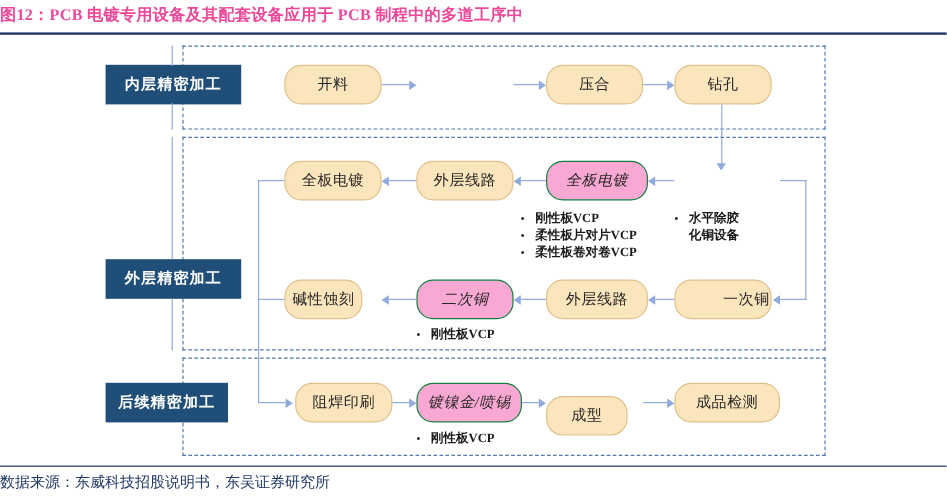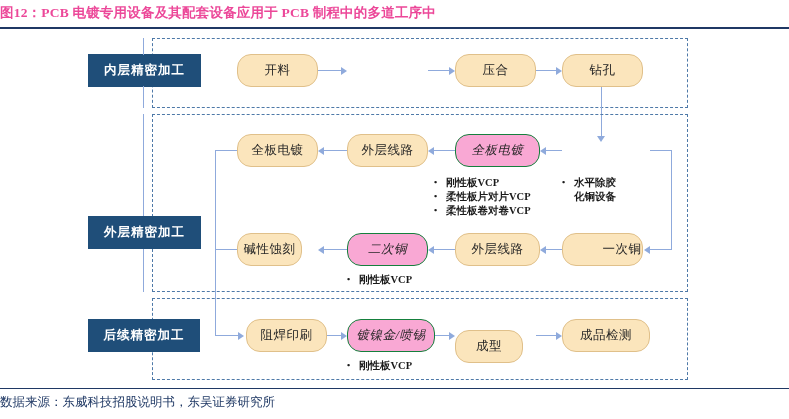--- a/index.html
+++ b/index.html
@@ -256,21 +256,21 @@
   </div>
 
   <div class="hline" style="left:215px; top:120px; width:22px;"></div>
   <div class="vline" style="left:215px; top:120px; height:186px;"></div>
   <div class="hline" style="left:215px; top:219px; width:22px;"></div>
   <div class="hline" style="left:215px; top:305px; width:23px;"></div>
   <div class="arrow right" style="left:238px; top:301.5px;"></div>
 
   <div class="stage-box" style="left:152px; top:268px; width:536px; height:82px;"></div>
 
-  <div class="stage-label" style="left:88px; top:289px; width:112px; height:33px;">后续精密加工</div>
+  <div class="stage-label" style="left:88px; top:289px; width:102px; height:33px;">后续精密加工</div>
 
   <div class="node cream" style="left:246px; top:289px; width:81px; height:33px;">阻焊印刷</div>
   <div class="node gray" style="left:347px; top:289px; width:88px; height:33px;">镀镍金/喷锡</div>
   <div class="node cream" style="left:455px; top:289px; width:68px; height:33px;margin-top:11px;">成型</div>
   <div class="node cream" style="left:562px; top:289px; width:88px; height:33px;">成品检测</div>
 
   <div class="hline" style="left:327px; top:305px; width:14px;"></div>
   <div class="arrow right" style="left:341px; top:301.5px;"></div>
 
   <div class="hline" style="left:435px; top:305px; width:14px;"></div>

